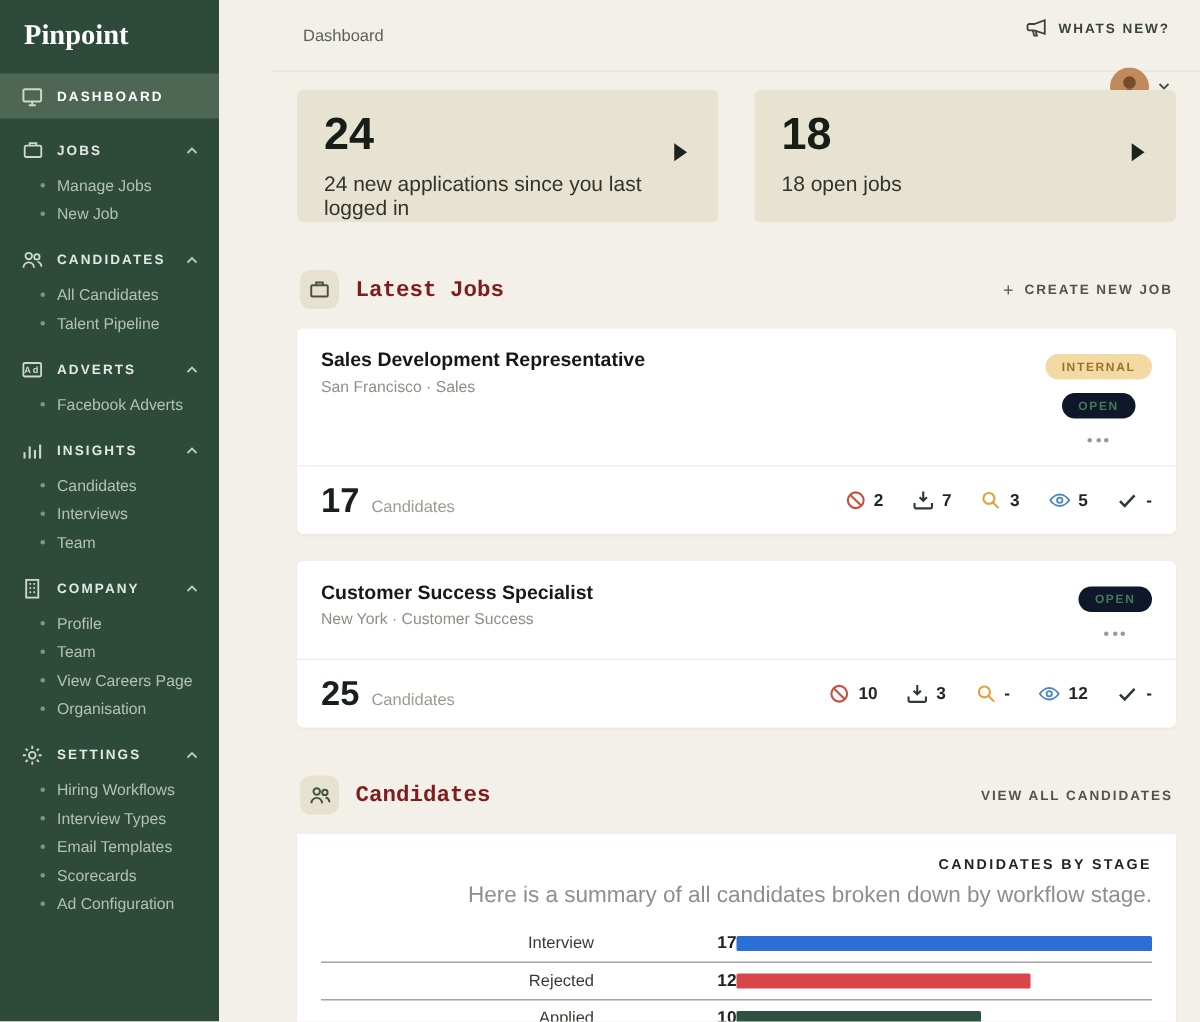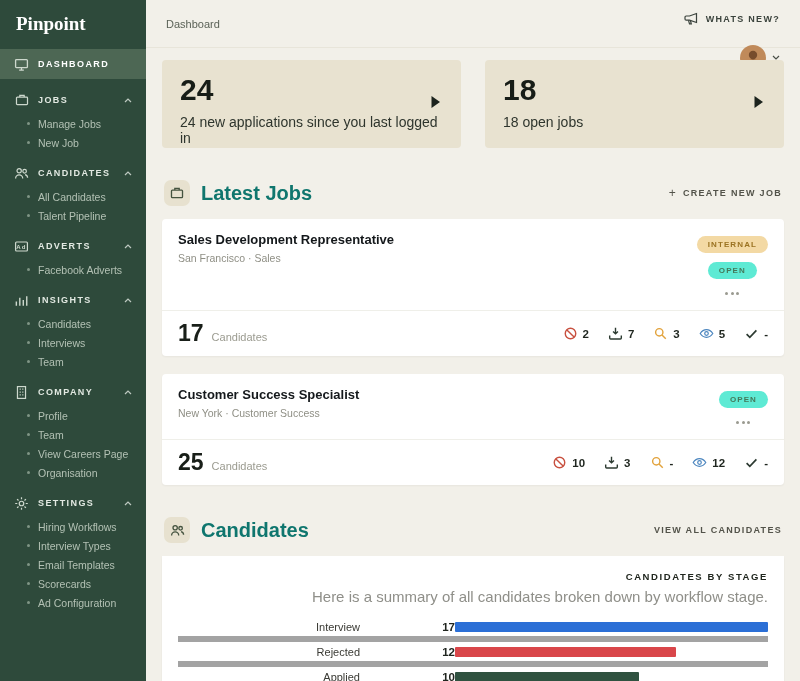--- a/index.html
+++ b/index.html
@@ -3,21 +3,21 @@
 <meta charset="utf-8">
 <style>
   * { margin:0; padding:0; box-sizing:border-box; }
   html,body { width:800px; height:681px; }
   body {
     font-family:"Liberation Sans", sans-serif;
     background:#f2f0e9;
     color:#22281f;
     overflow:hidden;
   }
-  .app { display:flex; width:800px; height:681px; }
+  .app { display:flex; width:800px; height:681px;gap:36px; }
 
   
   .sidebar {
     width:146px; flex-shrink:0; height:681px;
     background:#2e4a3b; color:#fff; overflow:hidden;
   }
   .logo {
     font-family:"Liberation Serif", serif;
     font-weight:bold; font-size:19px; color:#fff;
     padding:13px 16px 14px;
@@ -65,57 +65,57 @@
   .stat-value { font-size:30px; font-weight:800; color:#171d17; }
   .stat-caption { font-size:14px; color:#2e352d; margin-top:7px; }
   .stat-arrow { position:absolute; right:20px; top:50%; transform:translateY(-50%); }
 
   
   .section-header { margin:32px 2px 13px; display:flex; align-items:center; }
   .icon-box {
     width:26px; height:26px; border-radius:7px; background:#e7e1cf;
     display:flex; align-items:center; justify-content:center; color:#44533f;
   }
-  .section-title { margin-left:11px; font-size:20px; font-weight:700; color:#0f766e; }
+  .section-title { margin-left:11px; font-size:15px; font-weight:700; color:#7f1d1d;font-family:Liberation Mono, monospace; }
   .section-action {
     margin-left:auto; display:flex; align-items:center; gap:6px;
     font-size:9px; font-weight:700; letter-spacing:1.3px; color:#53534a; cursor:pointer;
   }
 
   
   .job-card { background:#fff; border-radius:4px; box-shadow:0 1px 2px rgba(40,40,30,.05); margin-bottom:18px; }
   .job-top { padding:13px 16px 11px; display:flex; align-items:flex-start; }
   .job-title { font-size:13px; font-weight:700; color:#14181b; cursor:pointer; }
   .job-meta { font-size:10.5px; color:#8f8f85; margin-top:5px; }
   .job-badges { margin-left:auto; display:flex; align-items:center; gap:9px; padding-top:4px;flex-direction:column; }
   .badge {
     font-size:8px; font-weight:700; letter-spacing:1.1px;
     padding:4px 11px; border-radius:10px; white-space:nowrap;
   }
   .badge-internal { background:#f3d9a4; color:#9b7322; }
-  .badge-open { background:#5eead4; color:#44795a; }
+  .badge-open { background:#0f172a; color:#44795a; }
   .dots { display:flex; gap:2.5px; padding:4px 2px; cursor:pointer; }
   .dots i { width:3px; height:3px; border-radius:50%; background:#9a9a90; }
   .job-bottom { border-top:1px solid #efefe9; padding:0 16px; height:46px; display:flex; align-items:center; }
   .cand-wrap { display:flex; align-items:baseline; }
   .cand-num { font-size:23px; font-weight:700; color:#191f19; }
   .cand-label { font-size:11px; color:#9b9b90; margin-left:8px; }
   .stage-stats { margin-left:auto; display:flex; align-items:center; gap:19px; }
   .stage-stat { display:flex; align-items:center; gap:5px; font-size:11.5px; font-weight:700; color:#1f261f; cursor:pointer; }
 
   
   .stage-card { background:#fff; border-radius:0; box-shadow:0 1px 2px rgba(40,40,30,.05); padding:15px 16px 8px;text-align:right; }
   .card-title { font-size:9.5px; font-weight:800; letter-spacing:1.6px; color:#20261e; }
   .card-sub { font-size:15px; color:#8f8f89; margin-top:6px; }
   .stage-rows { margin-top:12px; }
   .stage-row {
     display:grid; grid-template-columns:168px 95px 1fr;
     align-items:center; height:25px; padding-left:14px;
   }
-  .stage-row:not(:last-child) { border-bottom:6px solid #a3a3a3; }
+  .stage-row:not(:last-child) { border-bottom:1px solid #a3a3a3; }
   .stage-label { font-size:11px; color:#3a3a34; }
   .stage-value { font-size:11.5px; font-weight:700; color:#20251f; }
   .stage-track { height:10px; }
   .stage-bar { height:10px; border-radius:1px; }
 </style>
 </head>
 <body>
 
 <div class="app">
 

